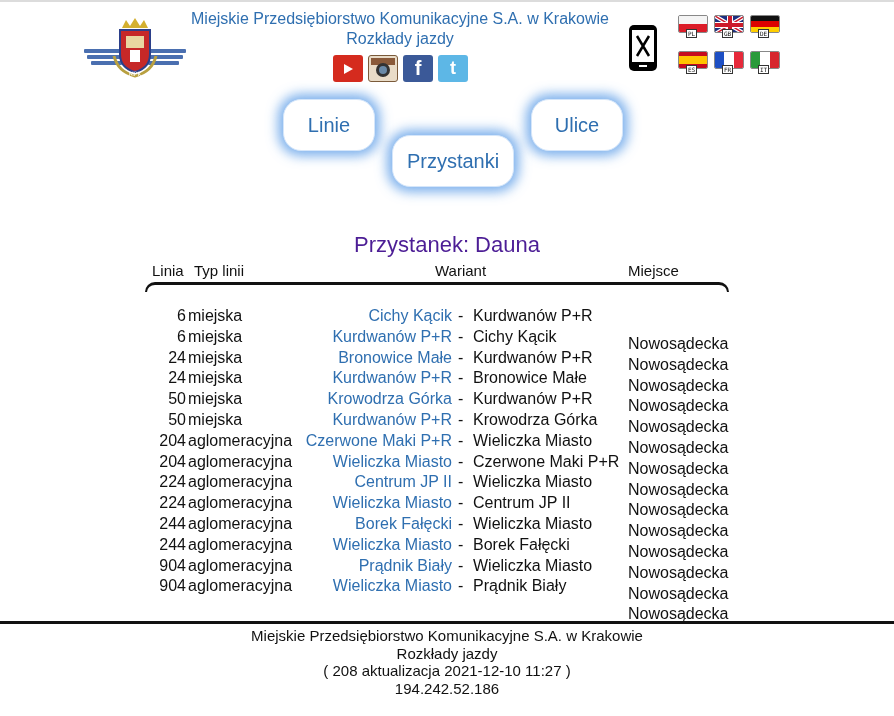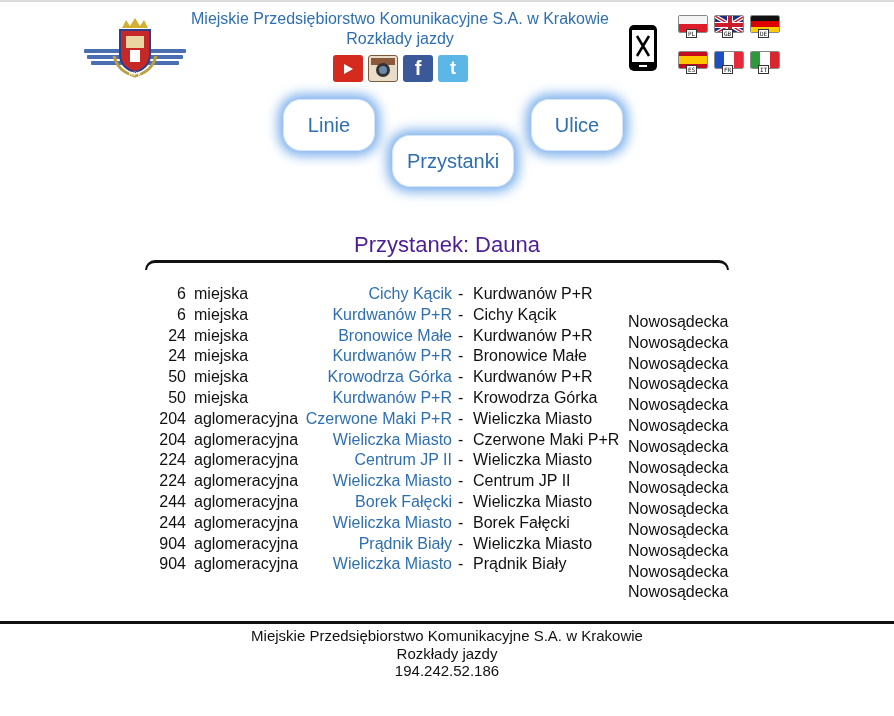--- a/index.html
+++ b/index.html
@@ -31,21 +31,21 @@
 
     .stop-title { position: absolute; top: 230px; left: 0; width: 894px; text-align: center; font-size: 22px; color: #4c1d95; }
     .table-wrap { position: absolute; top: 258px; left: 145px; width: 584px; }
     .thead { position: relative; height: 22px; font-size: 15px; }
     .thead span { position: absolute; top: 2px; }
     .bracket { position: relative; height: 14px; border-top: 3px solid #111; border-left: 2px solid #111; border-right: 2px solid #111; border-radius: 12px 12px 0 0; border-bottom: none; margin-top: 0; box-sizing: border-box; height: 10px; }
     .rows { position: relative; margin-top: 14px; font-size: 16px; }
     .row { position: relative; height: 20.8px; line-height: 20.8px; }
     .row span { position: absolute; top: 0; white-space: nowrap; }
     .c-line { right: 543px; text-align: right; }
-    .c-type { left: 49px; text-align: center; }
+    .c-type { left: 43px; text-align: center; }
     .c-from { right: 277px; text-align: right; color: #2f6fb0; cursor: pointer; }
     .c-dash { left: 313px; }
     .c-to { left: 328px; }
     .c-place { left: 483px; margin-top: 28px; }
 
     .footer-line { position: absolute; top: 619px; left: 0; width: 894px; height: 3px; background: #111; }
     .footer { position: absolute; top: 625px; left: 0; width: 894px; text-align: center; font-size: 15px; line-height: 17.5px; color: #111; }
   </style>
 </head>
 <body>
@@ -168,20 +168,26 @@
 
 <div class="nav">
   <div class="nav-btn linie">Linie</div>
   <div class="nav-btn przystanki">Przystanki</div>
   <div class="nav-btn ulice">Ulice</div>
 </div>
 
 <div class="stop-title">Przystanek: Dauna</div>
 
 <div class="table-wrap">
+  <div class="thead">
+    <span style="left:7px;">Linia</span>
+    <span style="left:49px;">Typ linii</span>
+    <span style="left:290px;">Wariant</span>
+    <span style="left:483px;">Miejsce</span>
+  </div>
   <div class="bracket"></div>
 
   <div class="rows" id="rows">
   <div class="row">
     <span class="c-line">6</span>
     <span class="c-type">miejska</span>
     <span class="c-from">Cichy Kącik</span>
     <span class="c-dash">-</span>
     <span class="c-to">Kurdwanów P+R</span>
     <span class="c-place">Nowosądecka</span>
@@ -303,14 +309,15 @@
     <span class="c-to">Prądnik Biały</span>
     <span class="c-place">Nowosądecka</span>
   </div>
 </div>
 </div>
 
 <div class="footer-line"></div>
 <div class="footer">
   <div>Miejskie Przedsiębiorstwo Komunikacyjne S.A. w Krakowie</div>
   <div>Rozkłady jazdy</div>
+  <div>( 208 aktualizacja 2021-12-10 11:27 )</div>
   <div>194.242.52.186</div>
 </div>
 
 </body></html>

